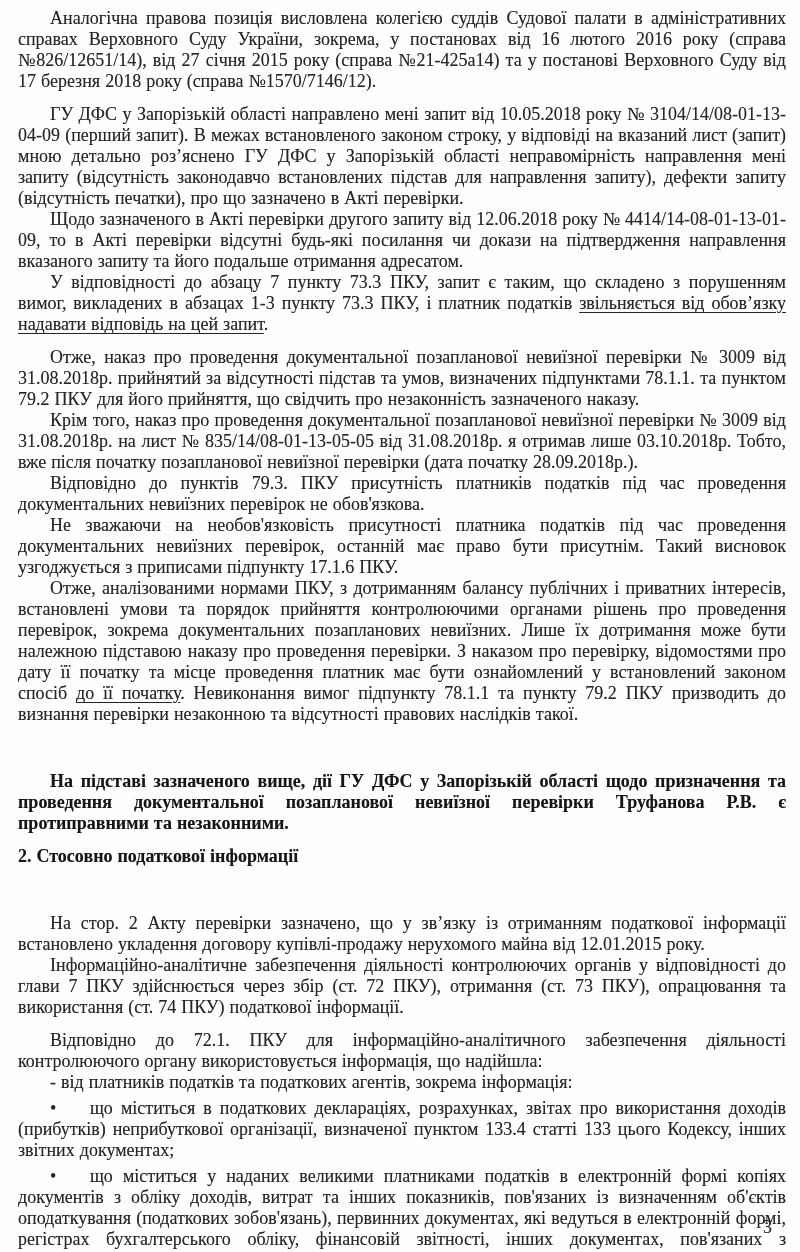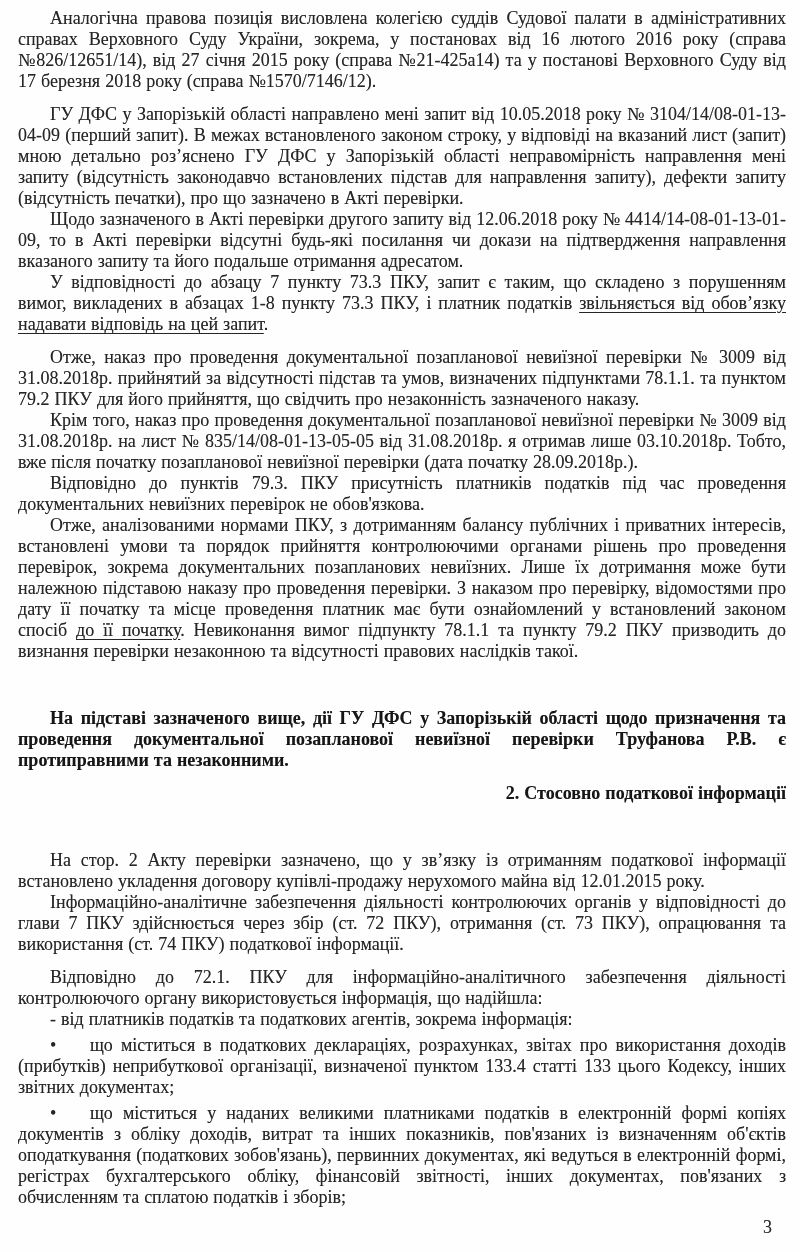--- a/index.html
+++ b/index.html
@@ -16,21 +16,21 @@
     overflow:hidden;
   }
   .para {
     margin:0;
     text-align:justify;
     text-indent:32px;
     word-spacing:0.5px;
     text-shadow:0 0 0.5px rgba(40,40,40,0.45);
   }
   .para.bold { font-weight:700; color:#161616; }
-  .para.heading { text-align:right; text-indent:0; font-weight:700; color:#161616; }
+  .para.heading { text-align:left; text-indent:0; font-weight:700; color:#161616; }
   .run-n { }
   .run-u { text-decoration:underline; text-underline-offset:2.5px; }
   .run-m { display:inline-block; width:40px; text-indent:0; }
   .gap-xs { margin-top:5px; }
   .gap-m  { margin-top:12px; }
   .gap-l  { margin-top:46px; }
   .page-number {
     position:absolute;
     right:28px; bottom:14px;
     font-size:18px;
@@ -39,24 +39,25 @@
   }
 </style>
 </head>
 <body>
 
 <div class="page">
   <div>
       <p class="para body"><span class="run-n">Аналогічна правова позиція висловлена колегією суддів Судової палати в адміністративних справах Верховного Суду України, зокрема, у постановах від 16 лютого 2016 року (справа №826/12651/14), від 27 січня 2015 року (справа №21-425а14) та у постанові Верховного Суду від 17 березня 2018 року (справа №1570/7146/12).</span></p>
       <p class="para body gap-m"><span class="run-n">ГУ ДФС у Запорізькій області направлено мені запит від 10.05.2018 року № 3104/14/08-01-13-04-09 (перший запит). В межах встановленого законом строку, у відповіді на вказаний лист (запит) мною детально роз’яснено ГУ ДФС у Запорізькій області неправомірність направлення мені запиту (відсутність законодавчо встановлених підстав для направлення запиту), дефекти запиту (відсутність печатки), про що зазначено в Акті перевірки.</span></p>
       <p class="para body"><span class="run-n">Щодо зазначеного в Акті перевірки другого запиту від 12.06.2018 року № 4414/14-08-01-13-01-09, то в Акті перевірки відсутні будь-які посилання чи докази на підтвердження направлення вказаного запиту та його подальше отримання адресатом.</span></p>
-      <p class="para body"><span class="run-n">У відповідності до абзацу 7 пункту 73.3 ПКУ, запит є таким, що складено з порушенням вимог, викладених в абзацах 1-8 пункту 73.3 ПКУ, і платник податків </span><span class="run-u">звільняється від обов’язку надавати відповідь на цей запит</span><span class="run-n">.</span></p>
+      <p class="para body"><span class="run-n">У відповідності до абзацу 7 пункту 73.3 ПКУ, запит є таким, що складено з порушенням вимог, викладених в абзацах 1-3 пункту 73.3 ПКУ, і платник податків </span><span class="run-u">звільняється від обов’язку надавати відповідь на цей запит</span><span class="run-n">.</span></p>
       <p class="para body gap-m"><span class="run-n">Отже, наказ про проведення документальної позапланової невиїзної перевірки № 3009 від 31.08.2018р. прийнятий за відсутності підстав та умов, визначених підпунктами 78.1.1. та пунктом 79.2 ПКУ для його прийняття, що свідчить про незаконність зазначеного наказу.</span></p>
       <p class="para body"><span class="run-n">Крім того, наказ про проведення документальної позапланової невиїзної перевірки № 3009 від 31.08.2018р. на лист № 835/14/08-01-13-05-05 від 31.08.2018р. я отримав лише 03.10.2018р. Тобто, вже після початку позапланової невиїзної перевірки (дата початку 28.09.2018р.).</span></p>
       <p class="para body"><span class="run-n">Відповідно до пунктів 79.3. ПКУ присутність платників податків під час проведення документальних невиїзних перевірок не обов'язкова.</span></p>
+      <p class="para body"><span class="run-n">Не зважаючи на необов'язковість присутності платника податків під час проведення документальних невиїзних перевірок, останній має право бути присутнім. Такий висновок узгоджується з приписами підпункту 17.1.6 ПКУ.</span></p>
       <p class="para body"><span class="run-n">Отже, аналізованими нормами ПКУ, з дотриманням балансу публічних і приватних інтересів, встановлені умови та порядок прийняття контролюючими органами рішень про проведення перевірок, зокрема документальних позапланових невиїзних. Лише їх дотримання може бути належною підставою наказу про проведення перевірки. З наказом про перевірку, відомостями про дату її початку та місце проведення платник має бути ознайомлений у встановлений законом спосіб </span><span class="run-u">до її початку</span><span class="run-n">. Невиконання вимог підпункту 78.1.1 та пункту 79.2 ПКУ призводить до визнання перевірки незаконною та відсутності правових наслідків такої.</span></p>
       <p class="para bold gap-l"><span class="run-n">На підставі зазначеного вище, дії ГУ ДФС у Запорізькій області щодо призначення та проведення документальної позапланової невиїзної перевірки Труфанова Р.В. є протиправними та незаконними.</span></p>
       <p class="para heading gap-m"><span class="run-n">2. Стосовно податкової інформації</span></p>
       <p class="para body gap-l"><span class="run-n">На стор. 2 Акту перевірки зазначено, що у зв’язку із отриманням податкової інформації встановлено укладення договору купівлі-продажу нерухомого майна від 12.01.2015 року.</span></p>
       <p class="para body"><span class="run-n">Інформаційно-аналітичне забезпечення діяльності контролюючих органів у відповідності до глави 7 ПКУ здійснюється через збір (ст. 72 ПКУ), отримання (ст. 73 ПКУ), опрацювання та використання (ст. 74 ПКУ) податкової інформації.</span></p>
       <p class="para body gap-m"><span class="run-n">Відповідно до 72.1. ПКУ для інформаційно-аналітичного забезпечення діяльності контролюючого органу використовується інформація, що надійшла:</span></p>
       <p class="para body"><span class="run-n">- від платників податків та податкових агентів, зокрема інформація:</span></p>
       <p class="para body gap-xs"><span class="run-m">•</span><span class="run-n">що міститься в податкових деклараціях, розрахунках, звітах про використання доходів (прибутків) неприбуткової організації, визначеної пунктом 133.4 статті 133 цього Кодексу, інших звітних документах;</span></p>
       <p class="para body gap-xs"><span class="run-m">•</span><span class="run-n">що міститься у наданих великими платниками податків в електронній формі копіях документів з обліку доходів, витрат та інших показників, пов'язаних із визначенням об'єктів оподаткування (податкових зобов'язань), первинних документах, які ведуться в електронній формі, регістрах бухгалтерського обліку, фінансовій звітності, інших документах, пов'язаних з обчисленням та сплатою податків і зборів;</span></p>
     </div>

